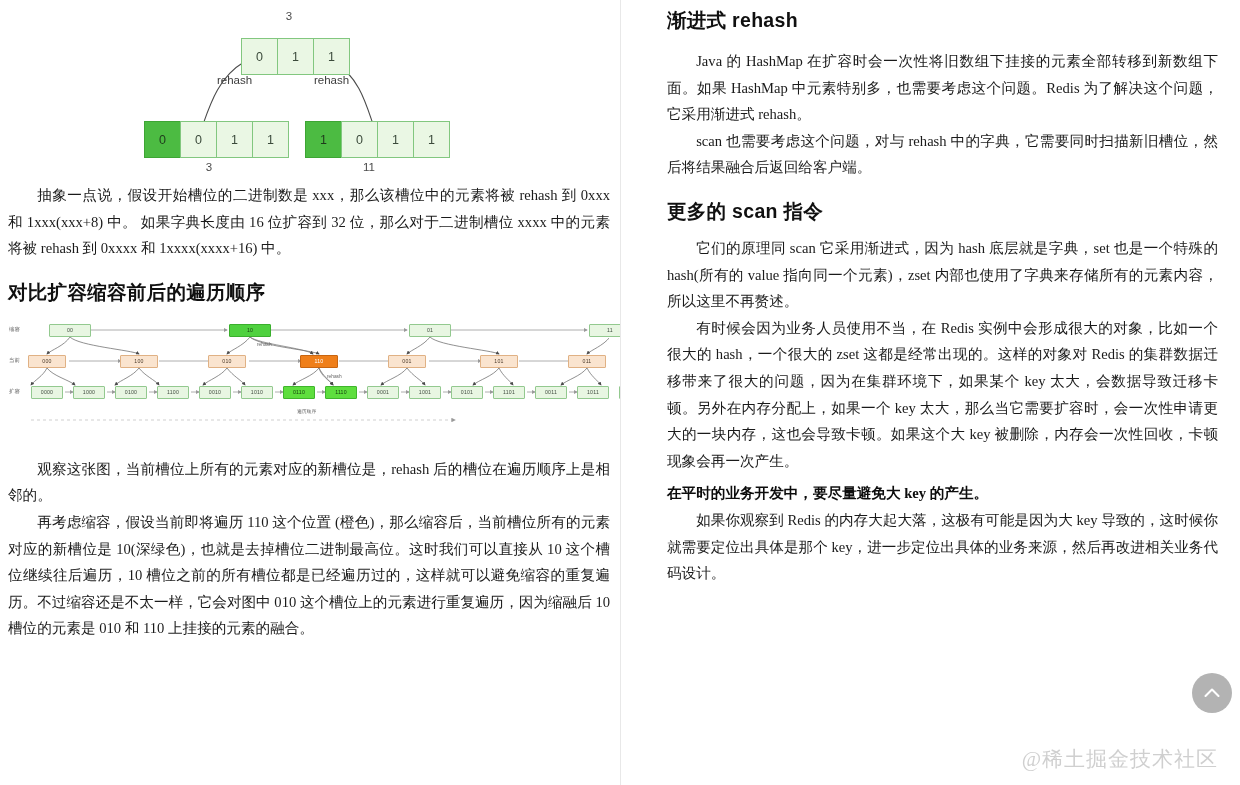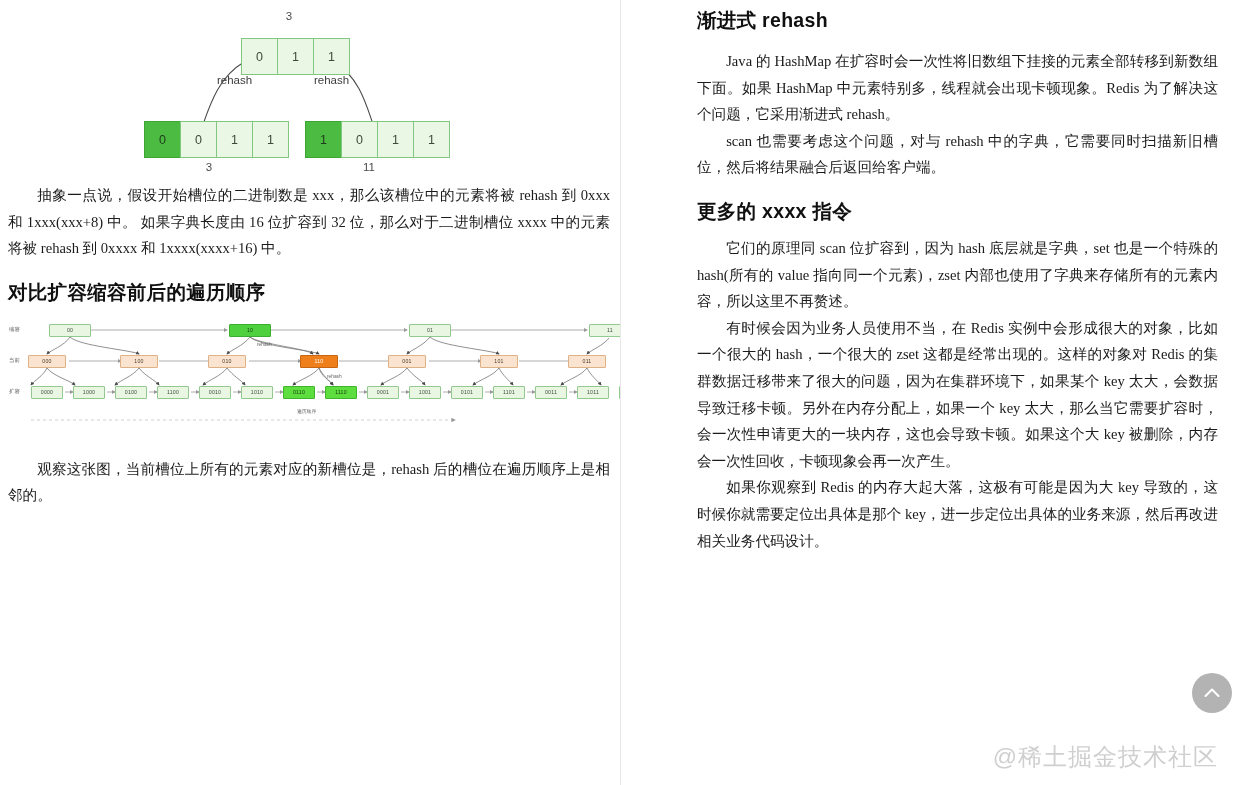--- a/index.html
+++ b/index.html
@@ -18,21 +18,21 @@
   }
   .col {
     width: 620px;
     height: 785px;
     position: relative;
     padding: 0 14px;
     overflow: hidden;
   }
   .col-left { padding-left: 8px; padding-right: 10px; }
   .col-right {
-    padding-left: 76px;
+    padding-left: 46px;
     padding-right: 22px;
     border-left: 1px solid #e8e8e8;
   }
   p.body {
     margin: 0 0 0 0;
     font-size: 14.6px;
     line-height: 26.6px;
     color: #1a1a1a;
     text-align: justify;
     text-justify: inter-ideograph;
@@ -118,23 +118,23 @@
     position: absolute;
     font-size: 4.8px;
     color: #666;
     font-family: "Liberation Sans", "DejaVu Sans", sans-serif;
   }
 
   
   .watermark {
     position: absolute;
     right: 22px; bottom: 12px;
-    font-size: 24px;
+    font-size: 21px;
     color: rgba(140,140,140,.42);
-    font-family: Liberation Sans, sans-serif;
+    font-family: Liberation Serif, serif;
     letter-spacing: 1px;
     pointer-events: none;
     white-space: nowrap;
   }
   .backtop {
     position: absolute;
     right: 8px; top: 673px;
     width: 40px; height: 40px;
     border-radius: 50%;
     background: #b3b3b3;
@@ -304,32 +304,34 @@
       <div class="node l3" style="left:610px; top:70px;">0111</div>
 
       <div class="minilbl" style="left:248px; top:26px;">rehash</div>
       <div class="minilbl" style="left:318px; top:58px;">rehash</div>
       <div class="minilbl" style="left:288px; top:92px;">遍历顺序</div>
     </div>
 
     <div style="height:20px"></div>
 
     <p class="body">观察这张图，当前槽位上所有的元素对应的新槽位是，rehash 后的槽位在遍历顺序上是相邻的。</p>
+    <p class="body">再考虑缩容，假设当前即将遍历 110 这个位置 (橙色)，那么缩容后，当前槽位所有的元素对应的新槽位是 10(深绿色)，也就是去掉槽位二进制最高位。这时我们可以直接从 10 这个槽位继续往后遍历，10 槽位之前的所有槽位都是已经遍历过的，这样就可以避免缩容的重复遍历。不过缩容还是不太一样，它会对图中 010 这个槽位上的元素进行重复遍历，因为缩融后 10 槽位的元素是 010 和 110 上挂接的元素的融合。</p>
   </div>
 
   <div class="col col-right">
     <h2 class="heading rt">渐进式 rehash</h2>
-    <p class="body">Java 的 HashMap 在扩容时会一次性将旧数组下挂接的元素全部转移到新数组下面。如果 HashMap 中元素特别多，线程就会出现卡顿现象。Redis 为了解决这个问题，它采用渐进式 rehash。</p>
+    <p class="body">Java 的 HashMap 在扩容时会一次性将旧数组下挂接的元素全部转移到新数组下面。如果 HashMap 中元素特别多，也需要考虑这个问题。Redis 为了解决这个问题，它采用渐进式 rehash。</p>
     <p class="body">scan 也需要考虑这个问题，对与 rehash 中的字典，它需要同时扫描新旧槽位，然后将结果融合后返回给客户端。</p>
 
-    <h2 class="heading">更多的 xxxx 指令</h2>
-    <p class="body">它们的原理同 scan 位扩容到，因为 hash 底层就是字典，set 也是一个特殊的 hash(所有的 value 指向同一个元素)，zset 内部也使用了字典来存储所有的元素内容，所以这里不再赘述。</p>
+    <h2 class="heading">更多的 scan 指令</h2>
+    <p class="body">它们的原理同 scan 它采用渐进式，因为 hash 底层就是字典，set 也是一个特殊的 hash(所有的 value 指向同一个元素)，zset 内部也使用了字典来存储所有的元素内容，所以这里不再赘述。</p>
 
     <p class="body">有时候会因为业务人员使用不当，在 Redis 实例中会形成很大的对象，比如一个很大的 hash，一个很大的 zset 这都是经常出现的。这样的对象对 Redis 的集群数据迁移带来了很大的问题，因为在集群环境下，如果某个 key 太大，会数据导致迁移卡顿。另外在内存分配上，如果一个 key 太大，那么当它需要扩容时，会一次性申请更大的一块内存，这也会导致卡顿。如果这个大 key 被删除，内存会一次性回收，卡顿现象会再一次产生。</p>
 
+    <p class="bold-note">在平时的业务开发中，要尽量避免大 key 的产生。</p>
     <p class="body">如果你观察到 Redis 的内存大起大落，这极有可能是因为大 key 导致的，这时候你就需要定位出具体是那个 key，进一步定位出具体的业务来源，然后再改进相关业务代码设计。</p>
   </div>
 
   <div class="watermark">@稀土掘金技术社区</div>
 
   <div class="backtop">
     <svg width="22" height="22" viewBox="0 0 22 22">
       <path d="M4.5,14 L11,7.5 L17.5,14" fill="none" stroke="#ffffff" stroke-width="2.1" stroke-linecap="round" stroke-linejoin="round"></path>
     </svg>
   </div>

